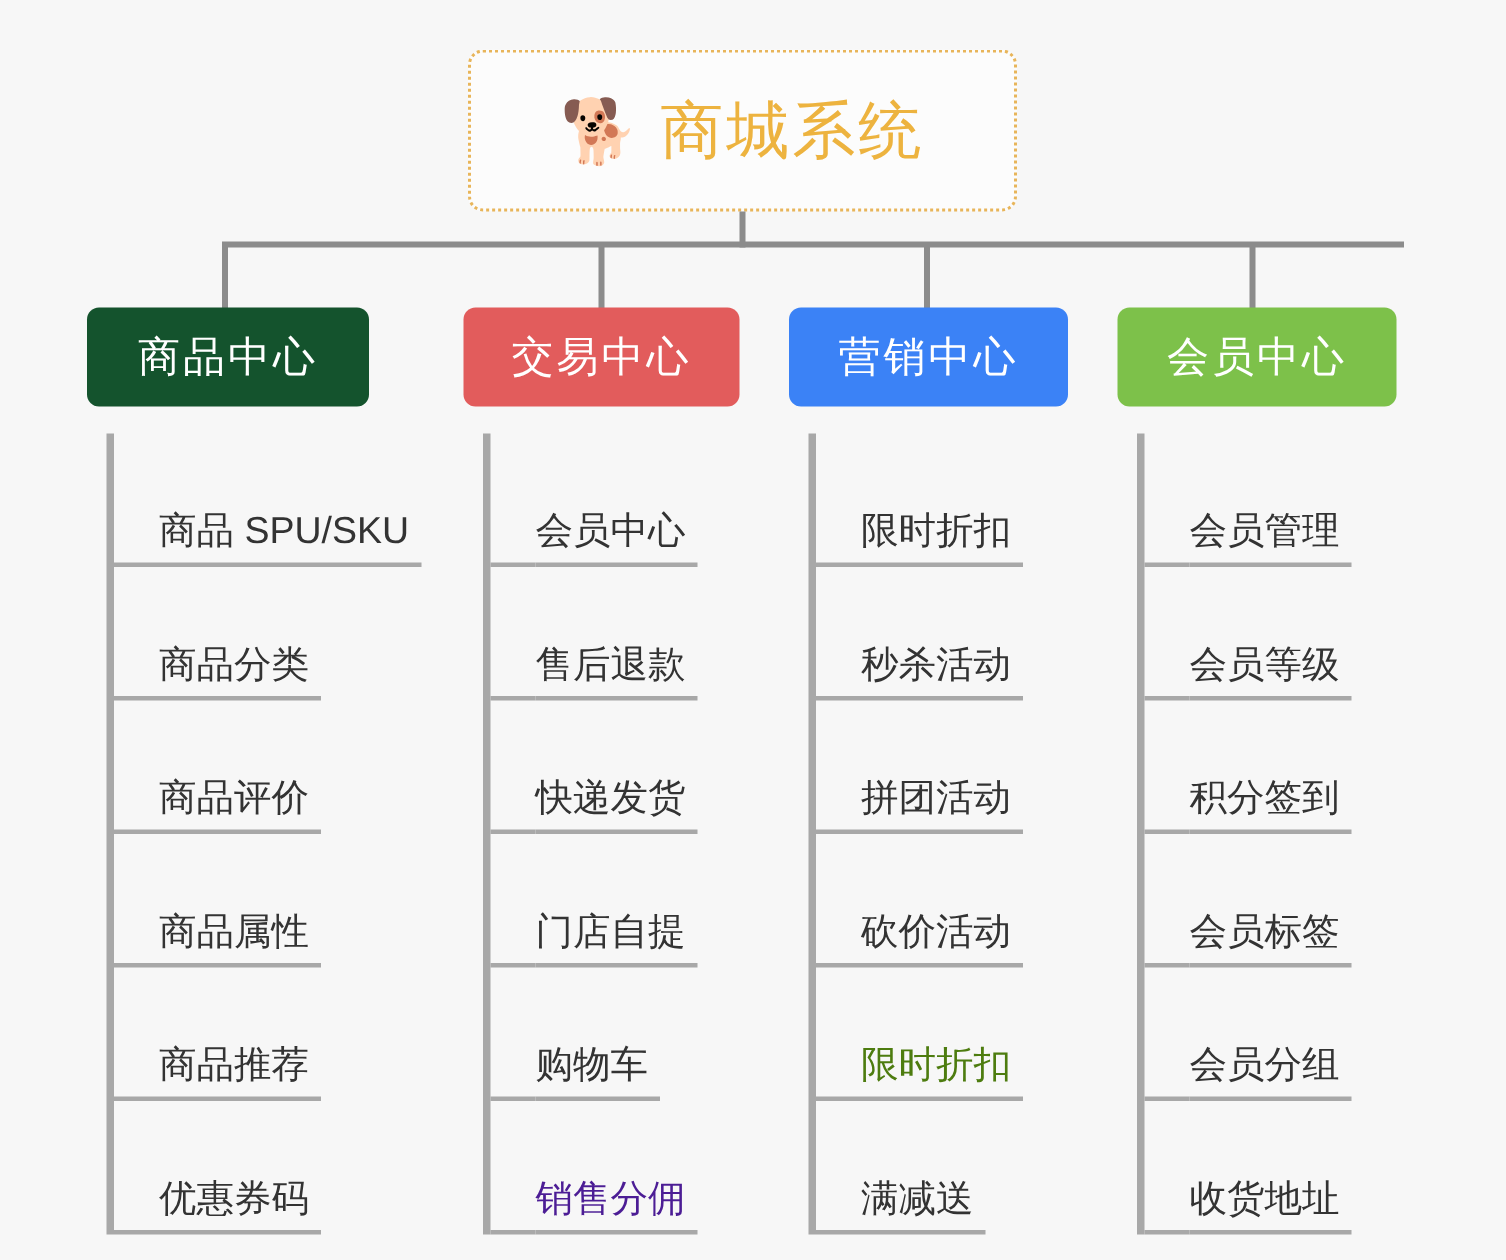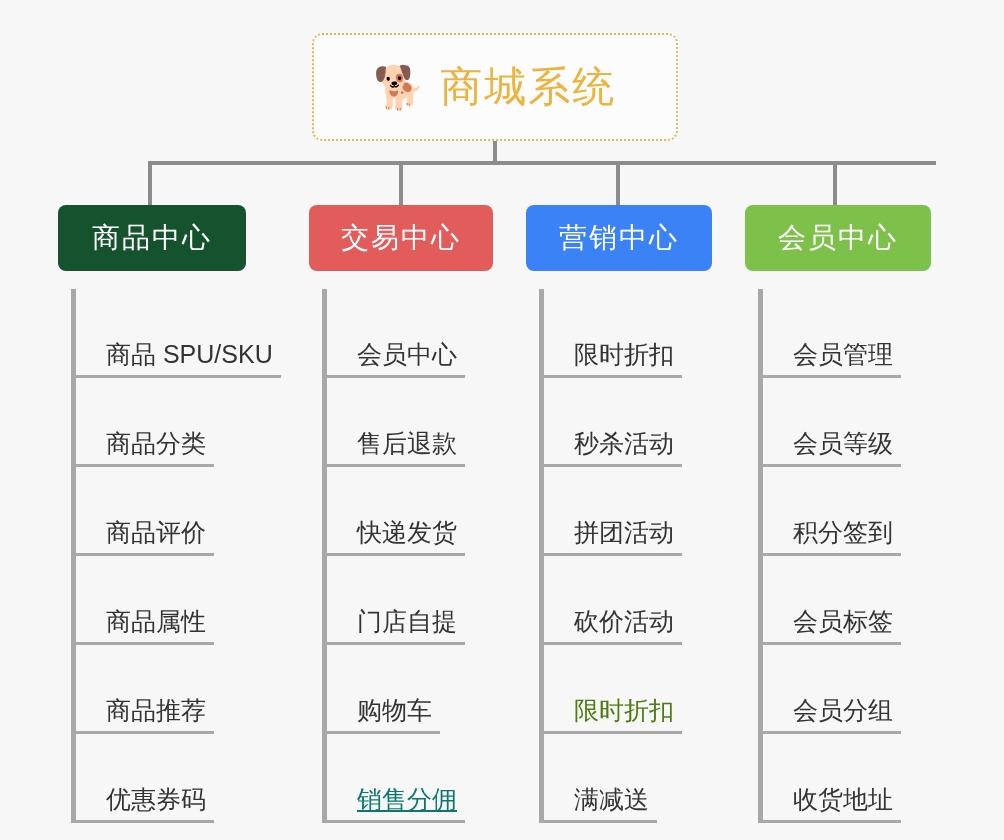--- a/index.html
+++ b/index.html
@@ -203,21 +203,21 @@
         <div class="col-item">
             <span class="item-label" style="border-bottom-color: rgb(168, 168, 168); color: rgb(51, 51, 51);">快递发货</span>
           </div>
         <div class="col-item">
             <span class="item-label" style="border-bottom-color: rgb(168, 168, 168); color: rgb(51, 51, 51);">门店自提</span>
           </div>
         <div class="col-item">
             <span class="item-label" style="border-bottom-color: rgb(168, 168, 168); color: rgb(51, 51, 51);">购物车</span>
           </div>
         <div class="col-item">
-            <span class="item-label" style="border-bottom-color: rgb(168, 168, 168); color: #0f766e; text-decoration: underline;">销售分佣</span>
+            <span class="item-label" style="border-bottom-color: rgb(168, 168, 168); color: #4c1d95;">销售分佣</span>
           </div>
       </div>
     </div>
 
     <div class="column col-2">
       <div class="col-header" style="background: #3b82f6;">营销中心</div>
       <div class="col-items" style="border-left-color: rgb(168, 168, 168);">
         <div class="col-item">
             <span class="item-label" style="border-bottom-color: rgb(168, 168, 168); color: rgb(51, 51, 51);">限时折扣</span>
           </div>

